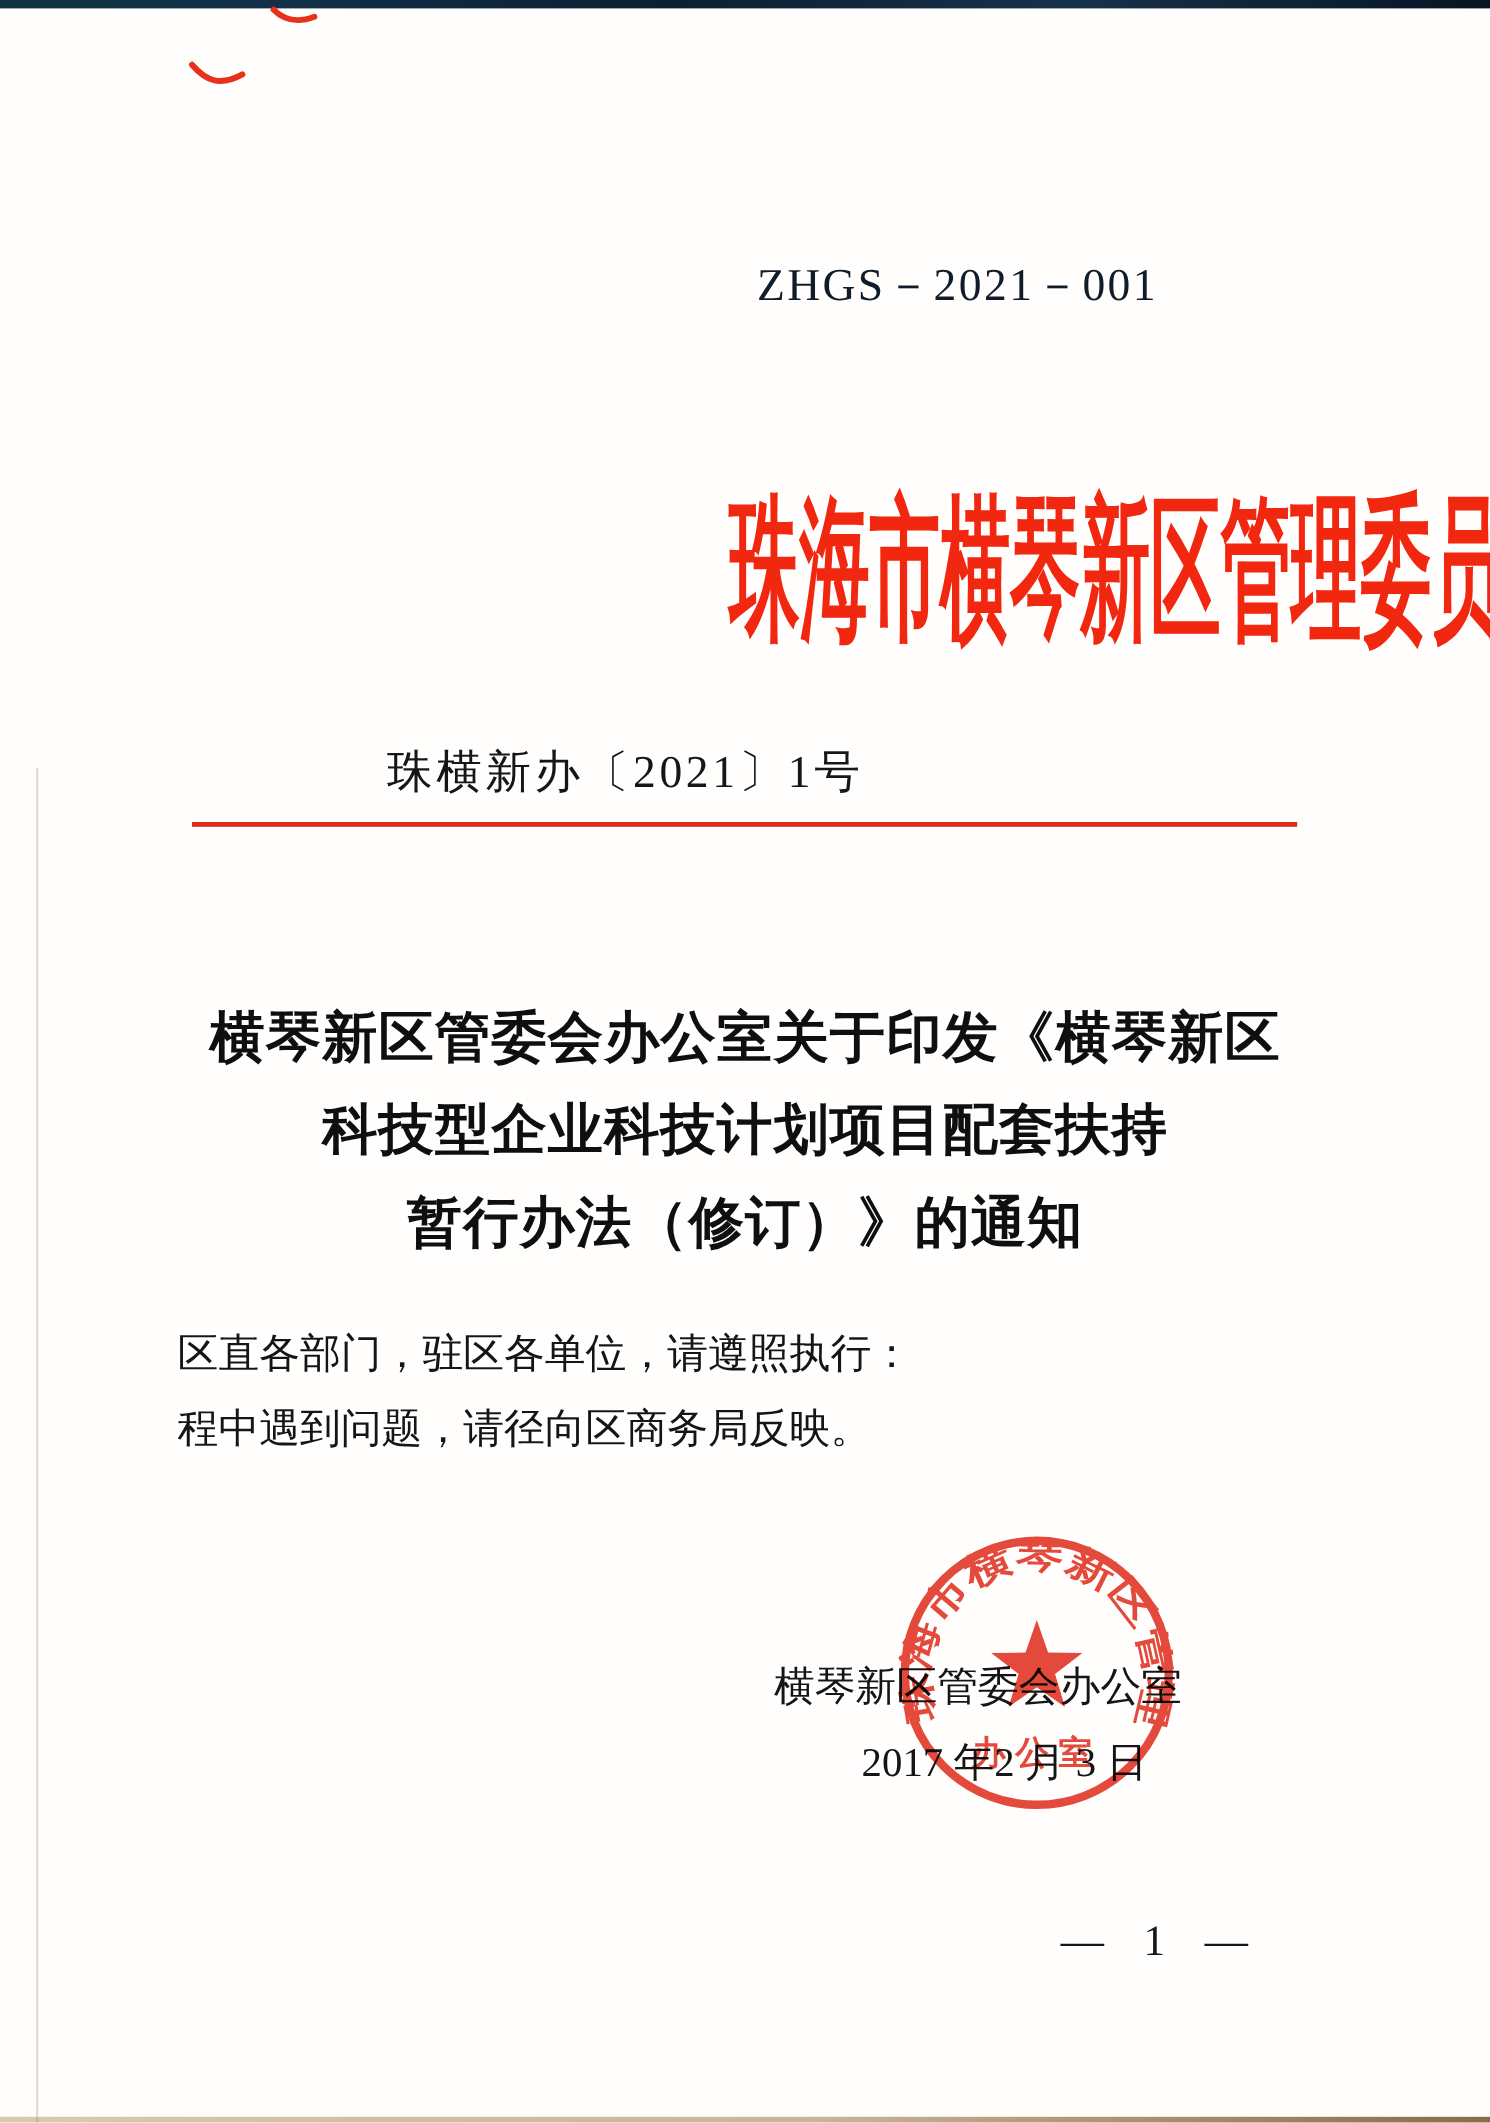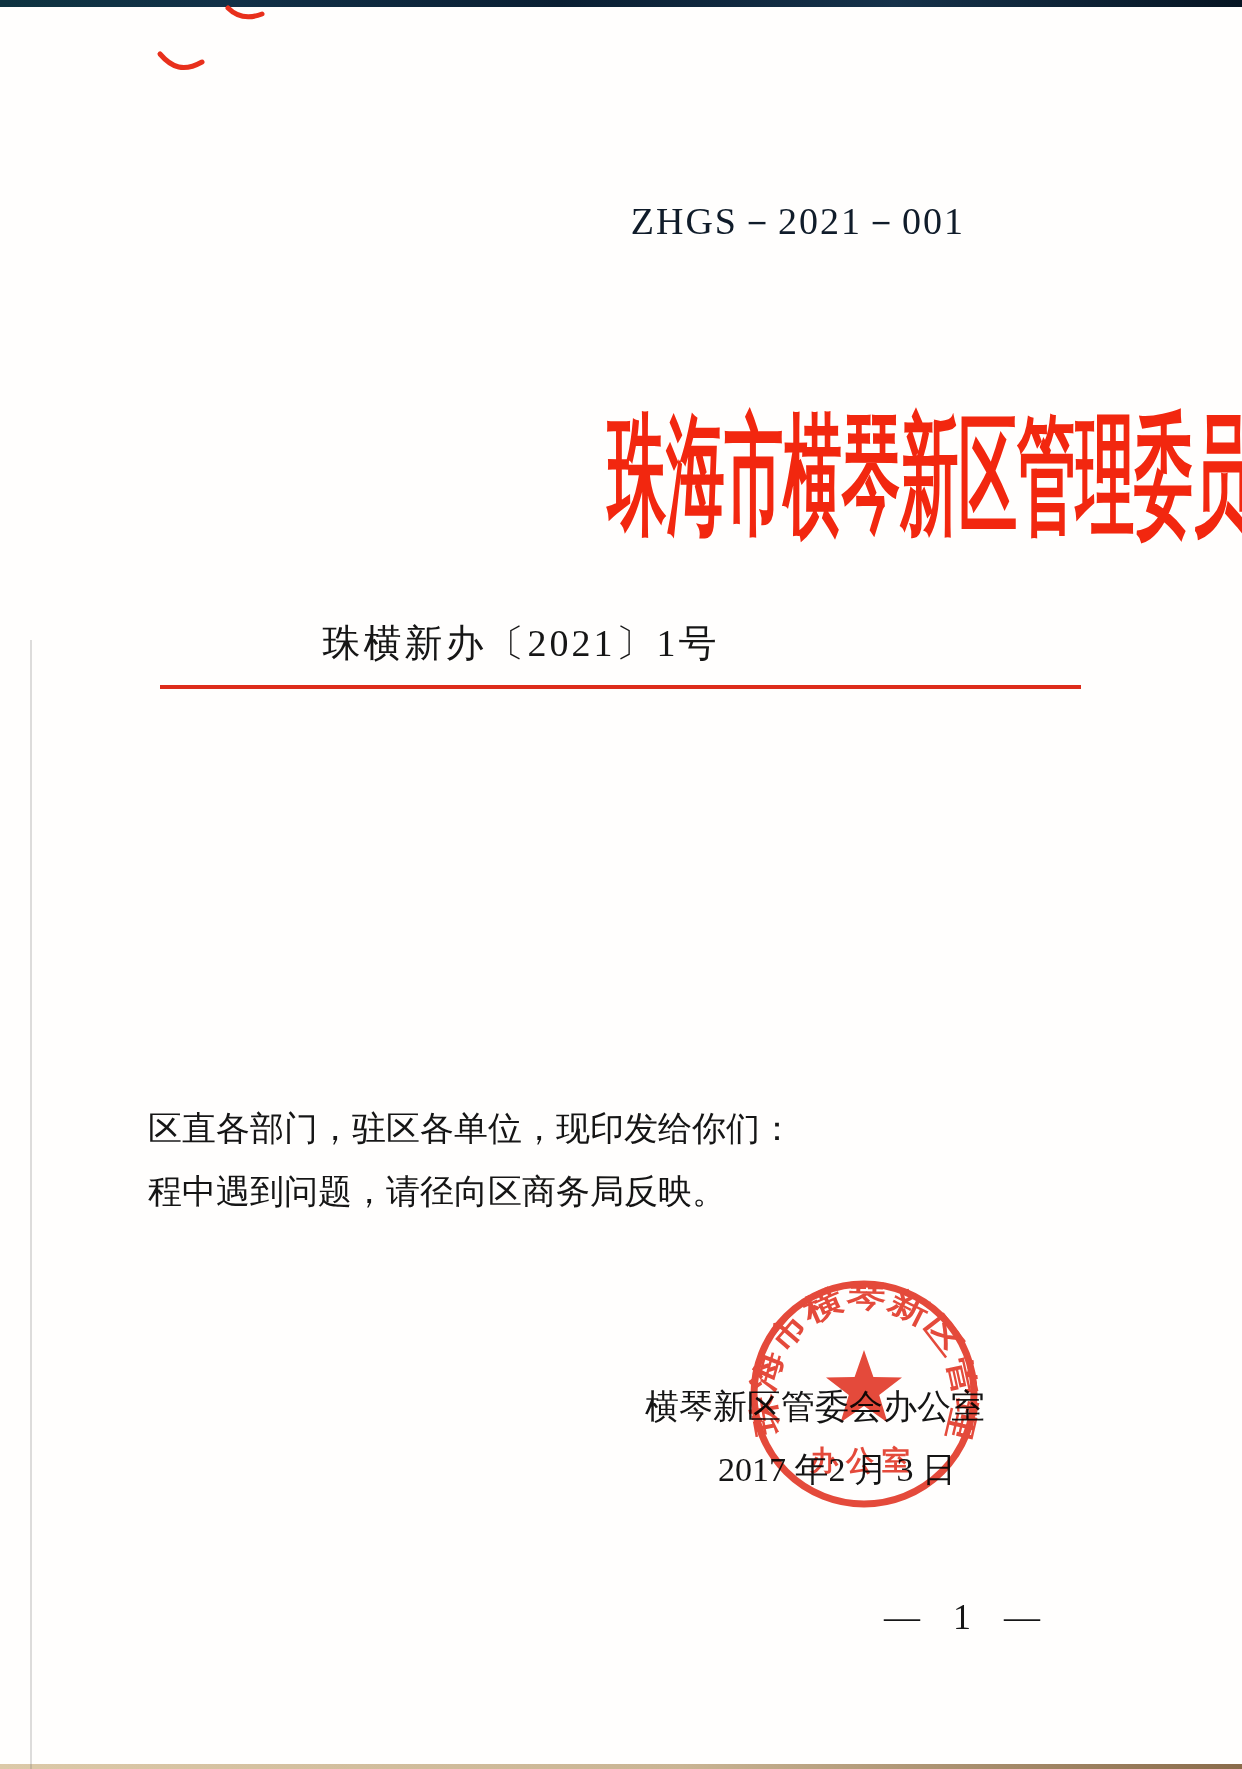--- a/index.html
+++ b/index.html
@@ -7,21 +7,21 @@
         font-family:"Liberation Serif","DejaVu Serif",serif;color:#1c1c1c;}
   
   .edge-top{position:absolute;left:0;top:0;width:1242px;height:7px;
             background:linear-gradient(90deg,#0e3340 0%,#123148 18%,#0a1f33 45%,#16324a 72%,#061523 100%);}
   .edge-bottom{position:absolute;left:0;bottom:0;width:1242px;height:5px;
                background:linear-gradient(90deg,#d9c6a4 0%,#cdb astronomy 0%,#c9b493 55%,#8a6b4a 100%);
                background:linear-gradient(90deg,#dcc9a8 0%,#c9b493 55%,#8a6b4a 100%);}
   .edge-left{position:absolute;left:30px;top:640px;width:2px;height:1129px;background:rgba(120,120,120,.25);}
   .scribble{position:absolute;}
   
-  .doc-code{position:absolute;top:196px;right:277px;font-size:38px;letter-spacing:2px;color:#101c2a;}
+  .doc-code{position:absolute;top:212px;right:277px;font-size:38px;letter-spacing:2px;color:#101c2a;}
   .masthead{position:absolute;top:408px;left:0;width:1242px;text-align:center;white-space:nowrap;}
   .masthead span{display:inline-block;font-size:130px;line-height:1.06;font-weight:bold;
                  transform:scaleX(0.45);transform-origin:center;letter-spacing:0;}
   .doc-number{position:absolute;top:618px;left:0;width:1042px;text-align:center;
               font-size:38px;letter-spacing:3px;color:#161616;}
   .red-rule{position:absolute;top:685px;left:160px;width:921px;height:4px;}
   
   .title{position:absolute;top:826px;left:0;width:1242px;text-align:center;
          font-size:46px;line-height:77px;font-weight:bold;letter-spacing:1px;color:#0f0f0f;}
   
@@ -58,23 +58,28 @@
   <div class="doc-code">ZHGS－2021－001</div>
 
   <div class="masthead">
     <span style="color:#f2270f;">珠海市横琴新区管理委员会办公室文件</span>
   </div>
 
   <div class="doc-number">珠横新办〔2021〕1号</div>
 
   <div class="red-rule" style="background:#dd2c1a;"></div>
 
+  <div class="title">
+    <div>横琴新区管委会办公室关于印发《横琴新区</div>
+    <div>科技型企业科技计划项目配套扶持</div>
+    <div>暂行办法（修订）》的通知</div>
+  </div>
 
   <div class="body-block">
-    <div class="line">区直各部门，驻区各单位，现印发给你们：</div>
+    <div class="line">区直各部门，驻区各单位，请遵照执行：</div>
     <div class="line">程中遇到问题，请径向区商务局反映。</div>
   </div>
 
   <div class="signature">横琴新区管委会办公室</div>
   <div class="sign-date">2017 年2 月 3 日</div>
 
   <svg class="seal" viewBox="0 0 238 238">
     <circle cx="118" cy="116" r="110" fill="none" stroke="#e23a2a" stroke-width="7"></circle>
     <defs>
       <path id="sealArc" d="M 35,154 A 90,90 0 1 1 201,154" fill="none"></path>

